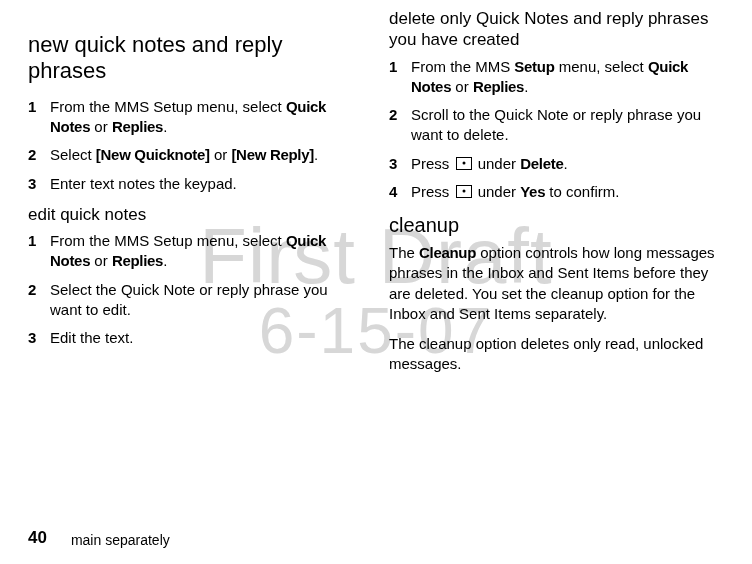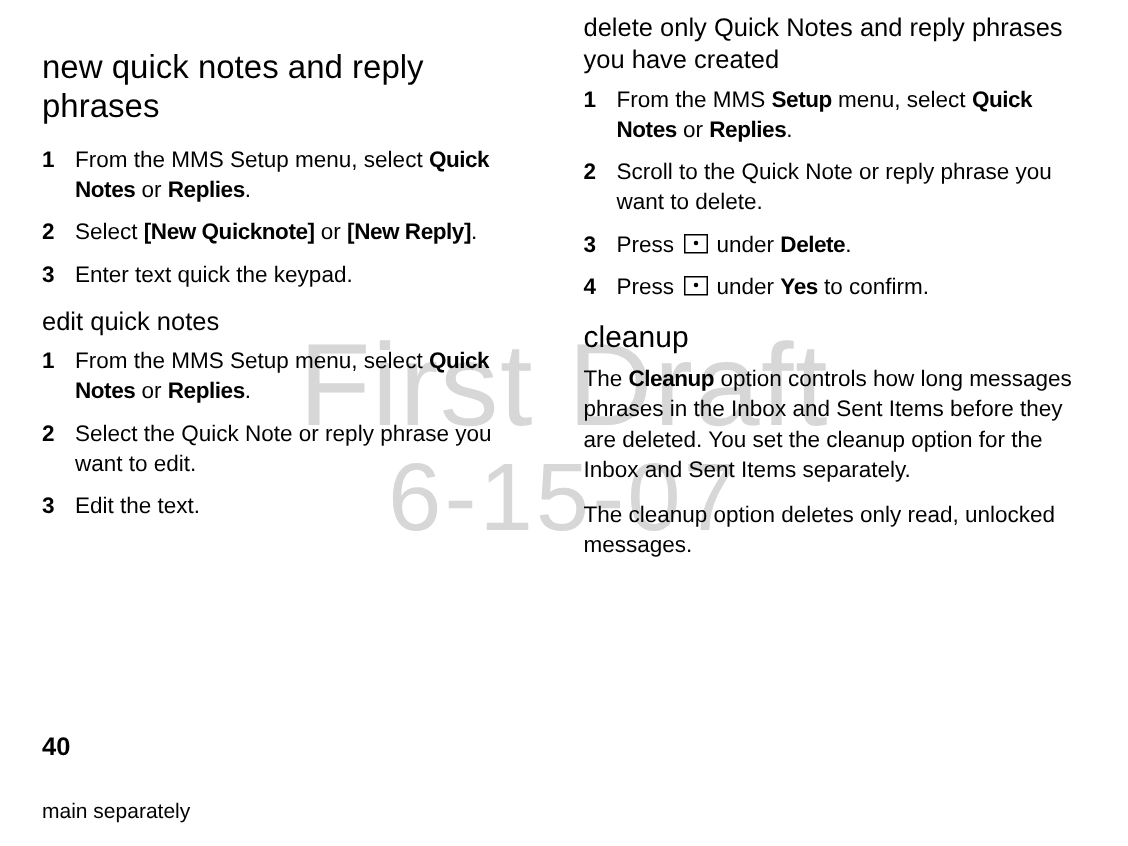--- a/index.html
+++ b/index.html
@@ -113,23 +113,22 @@
     width:3px;height:3px;
     background:#000;
     border-radius:50%;
     transform:translate(-50%,-50%);
   }
   .footer{
     position:absolute;
     left:28px;
     bottom:16px;
     display:flex;
-    align-items:flex-start;
+    align-items:flex-end;
     gap:24px;
-    flex-direction:column;
   }
   .page-num{
     font-family:"Arial Narrow",Arial,sans-serif;
     font-stretch:condensed;
     font-weight:700;
     font-size:17px;
   }
   .footer-text{
     font-size:14px;
     font-weight:400;
@@ -155,21 +154,21 @@
           <span>From the MMS Setup menu, select </span><span class="cond">Quick Notes</span><span> or </span><span class="cond">Replies</span><span>.</span>
         </div>
           </li>
         <li>
             <div class="step-body">
           <span>Select </span><span class="cond">[New Quicknote]</span><span> or </span><span class="cond">[New Reply]</span><span>.</span>
         </div>
           </li>
         <li>
             <div class="step-body">
-          <span>Enter text quick the keypad.</span>
+          <span>Enter text notes the keypad.</span>
         </div>
           </li>
       </ol>
 
       <h2 class="h2">edit quick notes</h2>
       <ol class="steps">
         <li>
             <div class="step-body">
           <span>From the MMS Setup menu, select </span><span class="cond">Quick Notes</span><span> or </span><span class="cond">Replies</span><span>.</span>
         </div>

